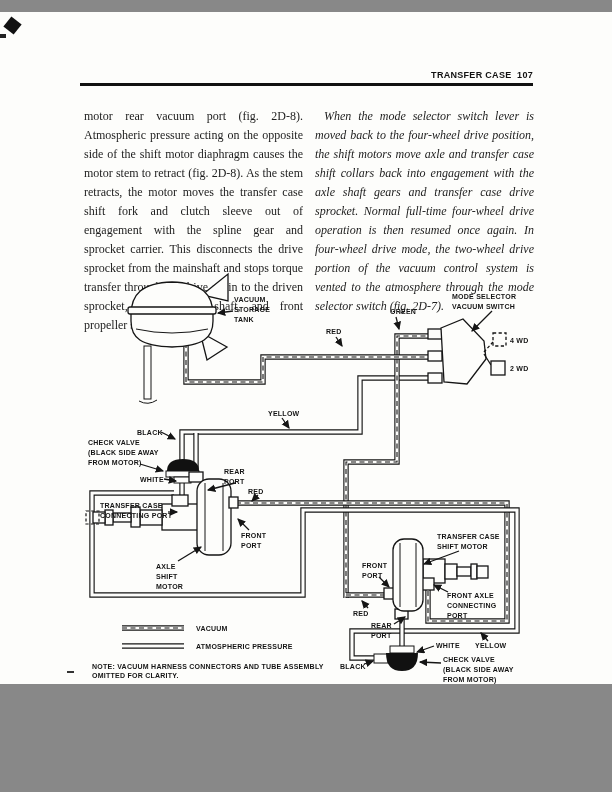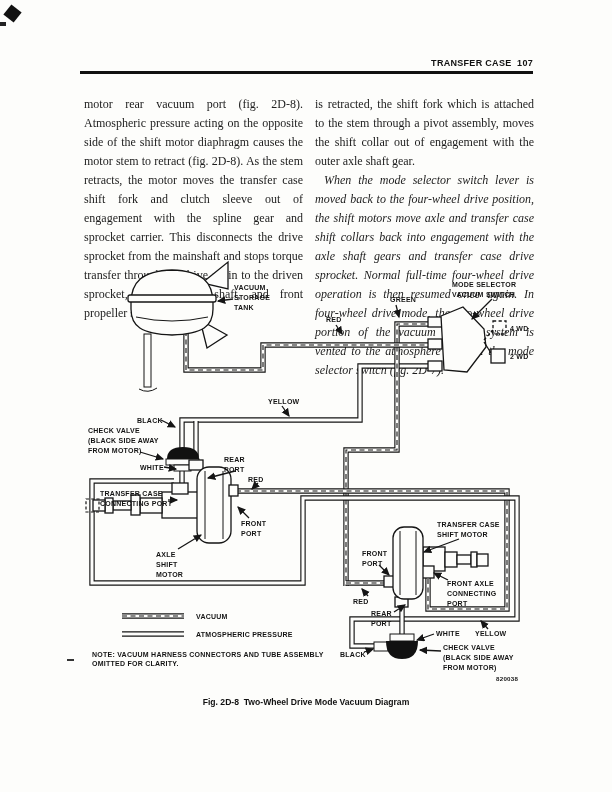--- a/index.html
+++ b/index.html
@@ -1,17 +1,17 @@
 <!DOCTYPE html>
 <html><head>
 <meta charset="utf-8">
 <style>
   html,body{margin:0;padding:0;background:#888;}
   .page{
-    position:relative;width:612px;height:792px;margin:0 auto;
+    position:relative;width:612px;height:672px;margin:12px auto;
     background:#fdfdfb;overflow:hidden;
     font-family:"Liberation Serif", serif;color:#1b1b1b;
   }
   .corner-blob{position:absolute;left:6px;top:7px;width:13px;height:13px;background:#111;transform:rotate(38deg);}
   .corner-blob2{position:absolute;left:0px;top:22px;width:6px;height:4px;background:#222;}
   .margin-tick{position:absolute;left:67px;top:659px;width:7px;height:2px;background:#333;}
   .hdr-title{
     position:absolute;top:58px;right:79px;
     font-family:"Liberation Sans", sans-serif;font-weight:bold;font-size:9px;
     letter-spacing:.3px;white-space:pre;color:#111;
@@ -53,21 +53,20 @@
   <div class="corner-blob2"></div>
   <div class="margin-tick"></div>
 
   <div class="hdr-title">TRANSFER CASE  107</div>
   <div class="hdr-rule"></div>
 
   <div class="col col-left">
     <p>motor rear vacuum port (fig. 2D-8). Atmospheric pressure acting on the opposite side of the shift motor diaphragm causes the motor stem to retract (fig. 2D-8). As the stem retracts, the motor moves the transfer case shift fork and clutch sleeve out of engagement with the spline gear and sprocket carrier. This disconnects the drive sprocket from the mainshaft and stops torque transfer through the drive chain to the driven sprocket, front output shaft, and front propeller shaft.</p>
   </div>
   <div class="col col-right">
-    <p>is retracted, the shift fork which is attached to the stem through a pivot assembly, moves the shift collar out of engagement with the outer axle shaft gear.</p>
     <p class="indent">When the mode selector switch lever is moved back to the four-wheel drive position, the shift motors move axle and transfer case shift collars back into engagement with the axle shaft gears and transfer case drive sprocket. Normal full-time four-wheel drive operation is then resumed once again. In four-wheel drive mode, the two-wheel drive portion of the vacuum control system is vented to the atmosphere through the mode selector switch (fig. 2D-7).</p>
   </div>
 
   <svg width="612" height="792" viewBox="0 0 612 792">
     <defs>
       <marker id="ah" markerWidth="8" markerHeight="8" refX="5.6" refY="3" orient="auto">
         <path d="M0,0 L6.5,3 L0,6 Z" fill="#151515"></path>
       </marker>
       <path id="t-yellowleft" d="M434,366 H360 V420 H182 V448"></path>
       <path id="t-reardrop" d="M196,421 V466"></path>

